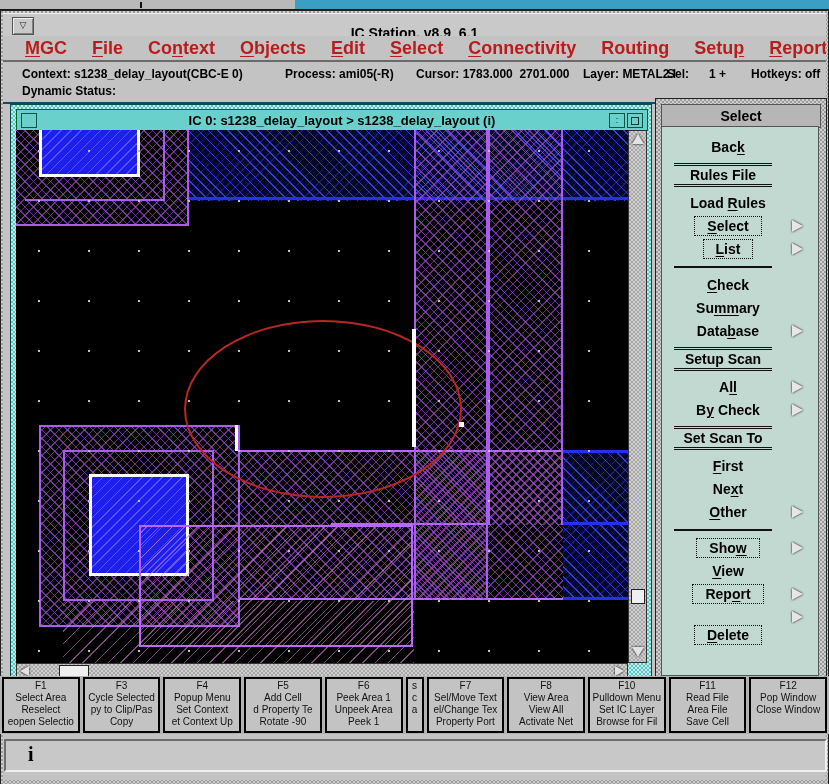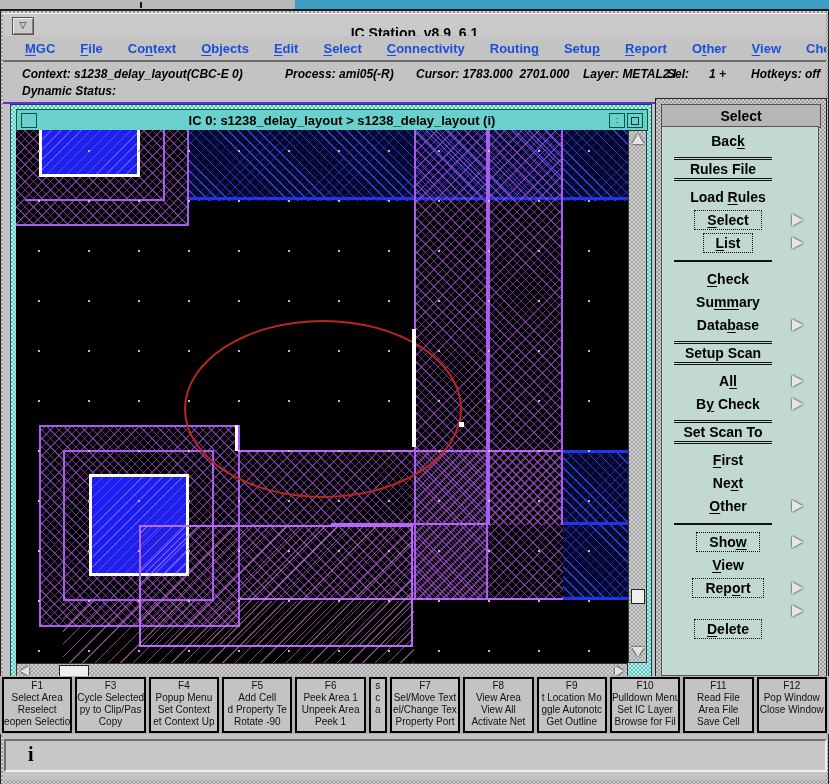--- a/index.html
+++ b/index.html
@@ -23,26 +23,26 @@
   #titlebar .ttl{position:absolute;left:0;right:0;top:3px;text-align:center;
     font-weight:bold;font-size:14px;color:#000;margin-top:8px;}
   #win-menu-btn{position:absolute;left:9px;top:3px;width:20px;height:16px;background:#c9c9c9;
     border:1px solid #555;box-shadow:inset 1px 1px 0 #eee, inset -1px -1px 0 #808080;
     font-size:9px;text-align:center;line-height:15px;color:#222;}
 
   
   #menubar{left:3px;top:36px;width:823px;height:26px;background:var(--chrome_gray);
     border-bottom:2px solid #6a6a6a;display:flex;align-items:center;
     padding-left:22px;box-sizing:border-box;gap:25px;overflow:hidden;white-space:nowrap;}
-  .menu-item{font-weight:bold;font-size:13px;color:#1d4ed8;flex:0 0 auto;}
+  .menu-item{font-weight:bold;font-size:18px;color:#b91c1c;flex:0 0 auto;}
   .menu-item u, .p-label u, .mn u{text-decoration:underline;text-underline-offset:2px;}
 
   
   #statusbar{left:3px;top:62px;width:823px;height:40px;background:var(--chrome_gray);
-    border-bottom:2px solid #6d28d9;font-weight:bold;font-size:12px;color:#000;font-style:italic;}
+    border-bottom:2px solid #0c4a6e;font-weight:bold;font-size:12px;color:#000;}
   #statusbar span{position:absolute;white-space:pre;}
 
   
   #canvas-window{left:10px;top:104px;width:640px;height:576px;
     background:repeating-conic-gradient(#c2ecea 0% 25%, #5cc4c0 0% 50%) 0 0/4px 4px;
     border:1px solid #0a4a4a;}
   #cw-titlebar{left:5px;top:4px;width:630px;height:20px;background:var(--titlebar_teal);
     border:1px solid #063;display:flex;align-items:center;}
   #cw-titlebar .ttl{position:absolute;left:0;right:0;text-align:center;font-weight:bold;font-size:13px;color:#000;margin-left:20px;}
   .cw-btn{position:absolute;top:3px;width:14px;height:13px;border:1px solid #054;
@@ -81,21 +81,21 @@
   .tri-left{border-top:5px solid transparent;border-bottom:5px solid transparent;border-right:9px solid #e2e2e2;}
   .tri-right{border-top:5px solid transparent;border-bottom:5px solid transparent;border-left:9px solid #e2e2e2;}
   .thumb{position:absolute;background:#efefef;border:1px solid #222;}
 
   
   #palette-window{left:655px;top:98px;width:170px;height:584px;border:1px solid #222;
     background:repeating-conic-gradient(#cfcfcf 0% 25%, #9d9d9d 0% 50%) 0 0/4px 4px;}
   #palette-header{left:5px;top:5px;width:158px;height:22px;background:#b6b6b6;border:1px solid #555;
     font-weight:bold;font-size:14px;text-align:center;line-height:22px;color:#000;}
   #palette-body{left:5px;top:27px;width:158px;height:550px;background:var(--panel_mint);
-    border:1px solid #555;box-sizing:border-box;padding-top:2px;}
+    border:1px solid #555;box-sizing:border-box;padding-top:8px;}
   .p-row{position:relative;height:22px;margin:1px 0 1px 10px;width:112px;
     display:flex;align-items:center;justify-content:center;}
   .p-label{font-weight:bold;font-size:14px;color:#000;}
   .p-dotted{border:1px dotted #111;}
   .p-arrow{position:absolute;left:120px;top:5px;width:0;height:0;filter:drop-shadow(0 0 1px #000);
     border-top:6px solid transparent;border-bottom:6px solid transparent;border-left:11px solid #e6e6e6;}
   .p-sep{height:0;border-top:2px solid #111;margin:6px 14px 6px 12px;width:98px;}
   .p-header{margin:5px 14px 5px 12px;width:98px;text-align:center;font-weight:bold;font-size:14px;color:#000;
     border-top:3px double #111;border-bottom:3px double #111;padding:1px 0;}
 
@@ -324,26 +324,20 @@
         <div>el/Change Tex</div>
         <div>Property Port</div>
       </div>
       <div class="fkey">
         <div class="num">F8</div>
         <div>View Area</div>
         <div>View All</div>
         <div>Activate Net</div>
       </div>
       <div class="fkey">
-        <div class="num">F9</div>
-        <div>t Location Mo</div>
-        <div>ggle Autonotc</div>
-        <div>Get Outline</div>
-      </div>
-      <div class="fkey">
         <div class="num">F10</div>
         <div>Pulldown Menu</div>
         <div>Set IC Layer</div>
         <div>Browse for Fil</div>
       </div>
       <div class="fkey">
         <div class="num">F11</div>
         <div>Read File</div>
         <div>Area File</div>
         <div>Save Cell</div>

